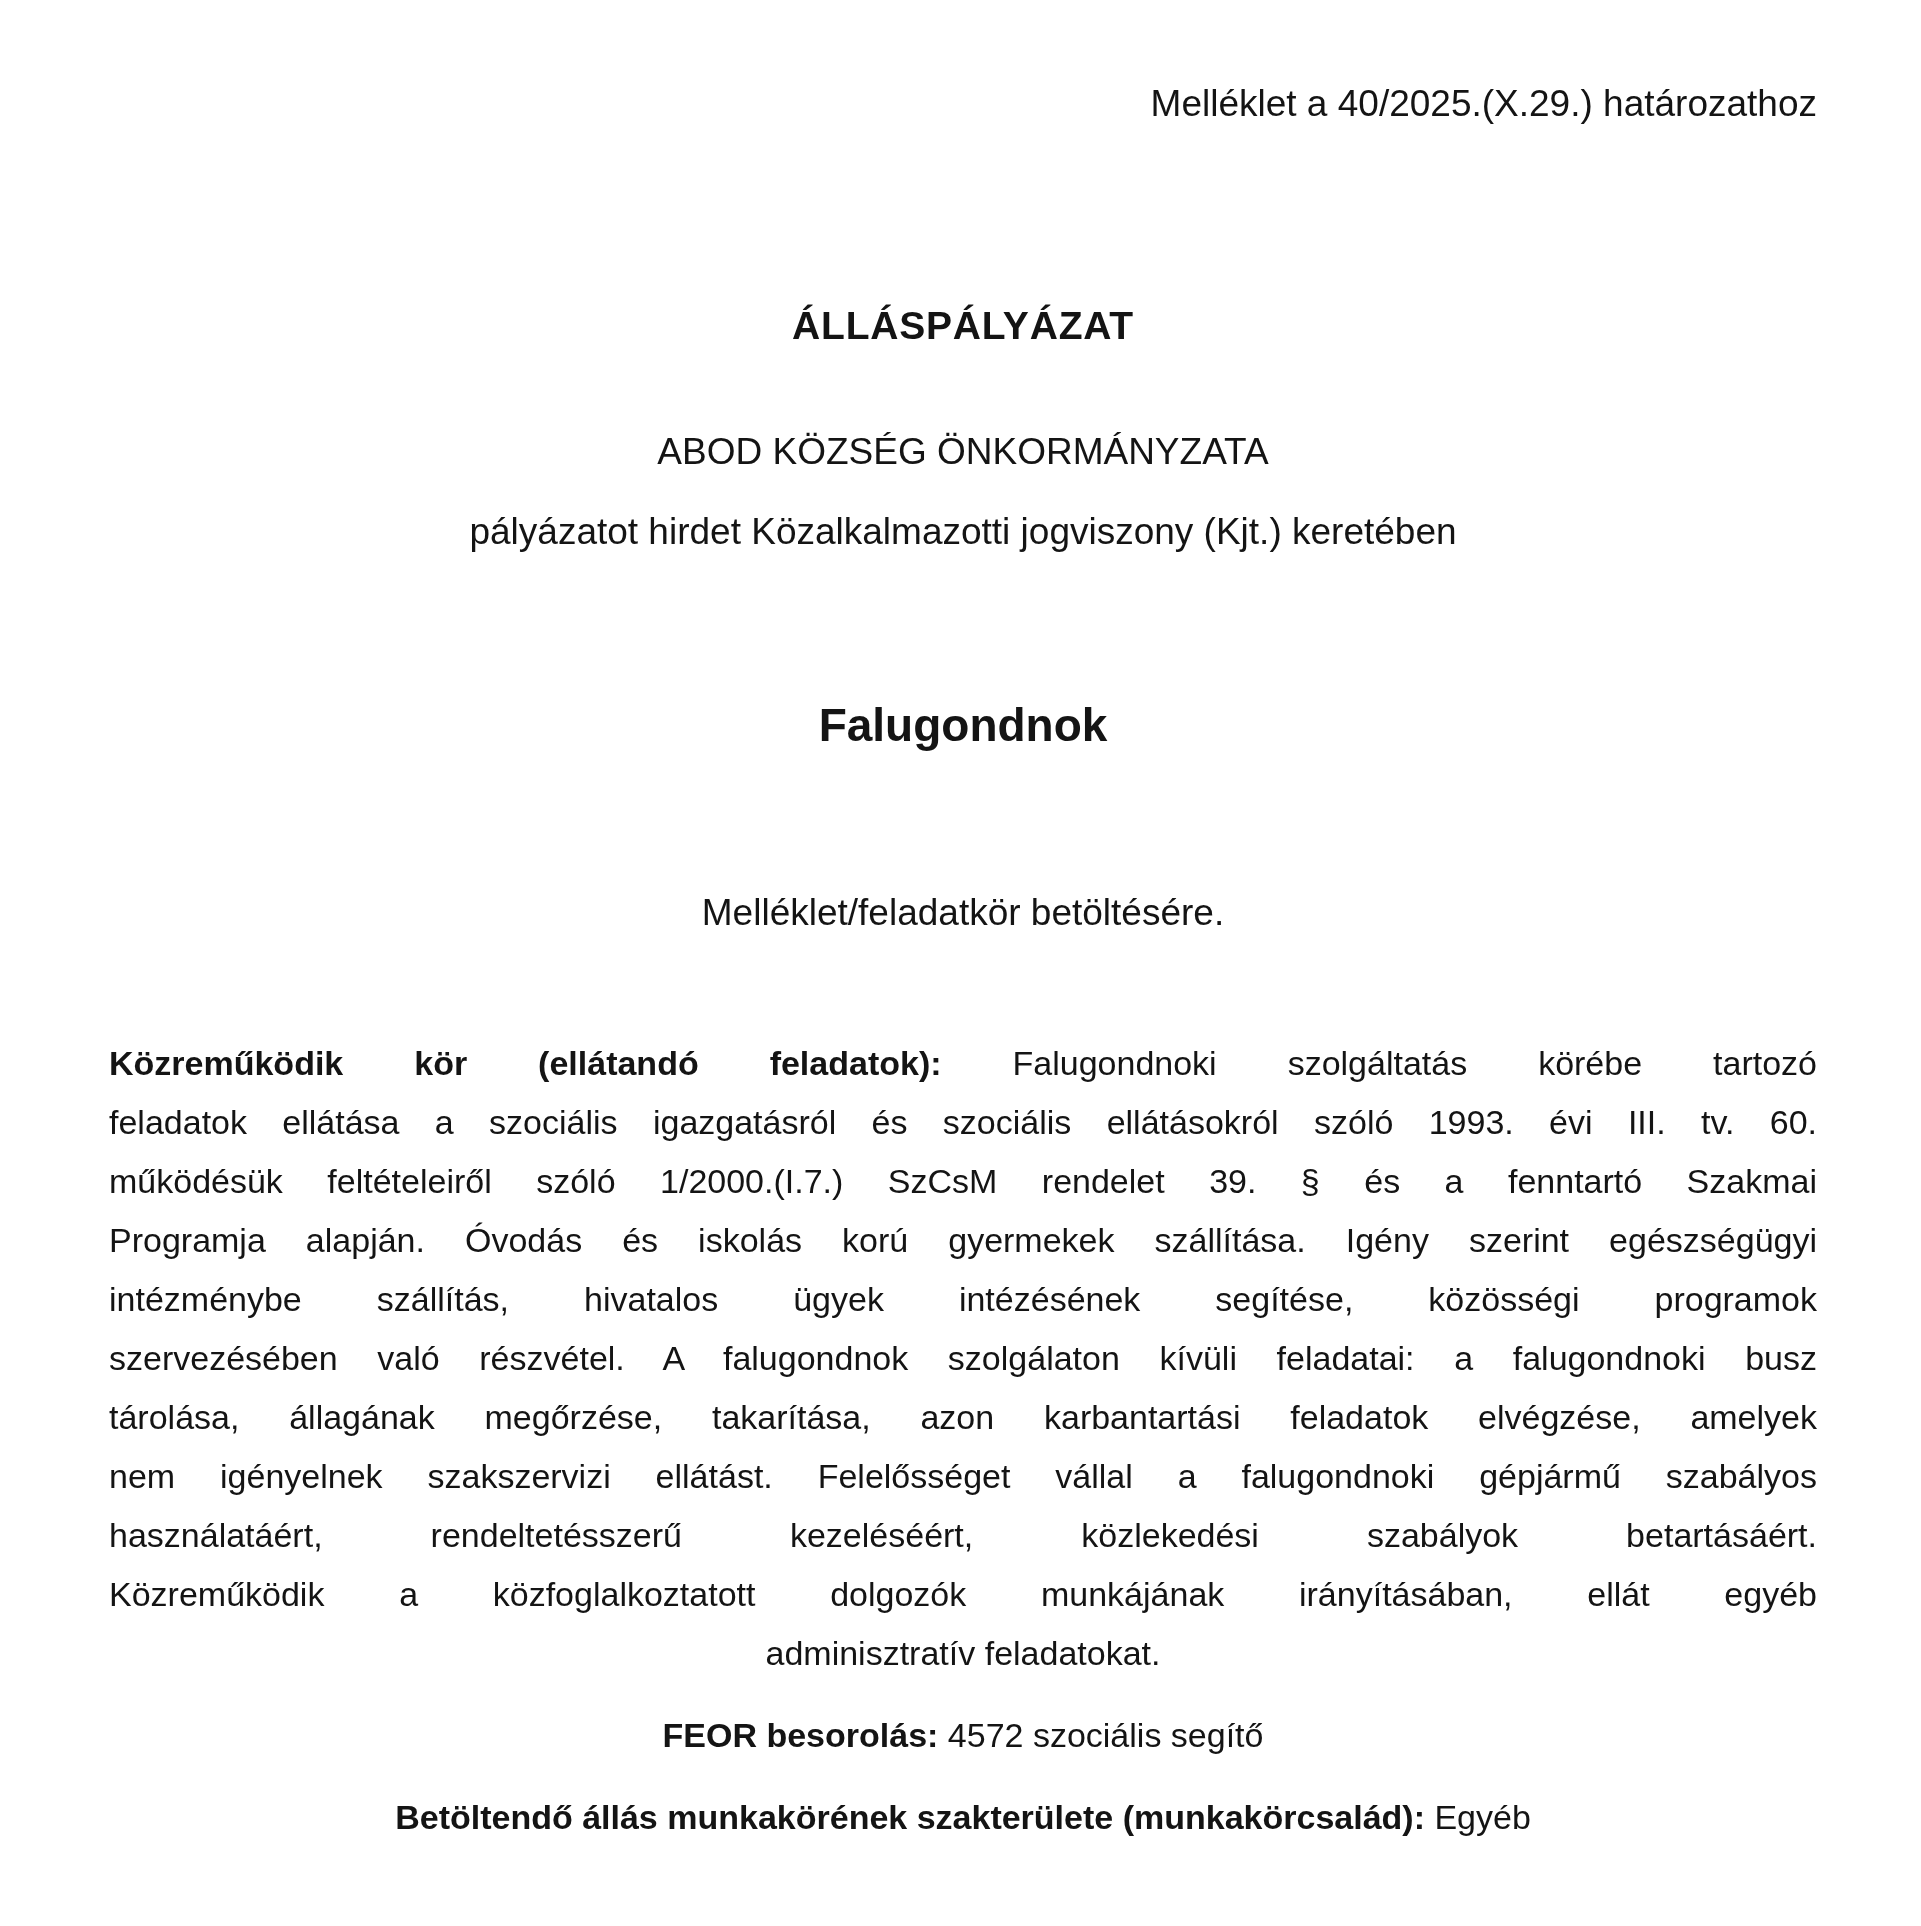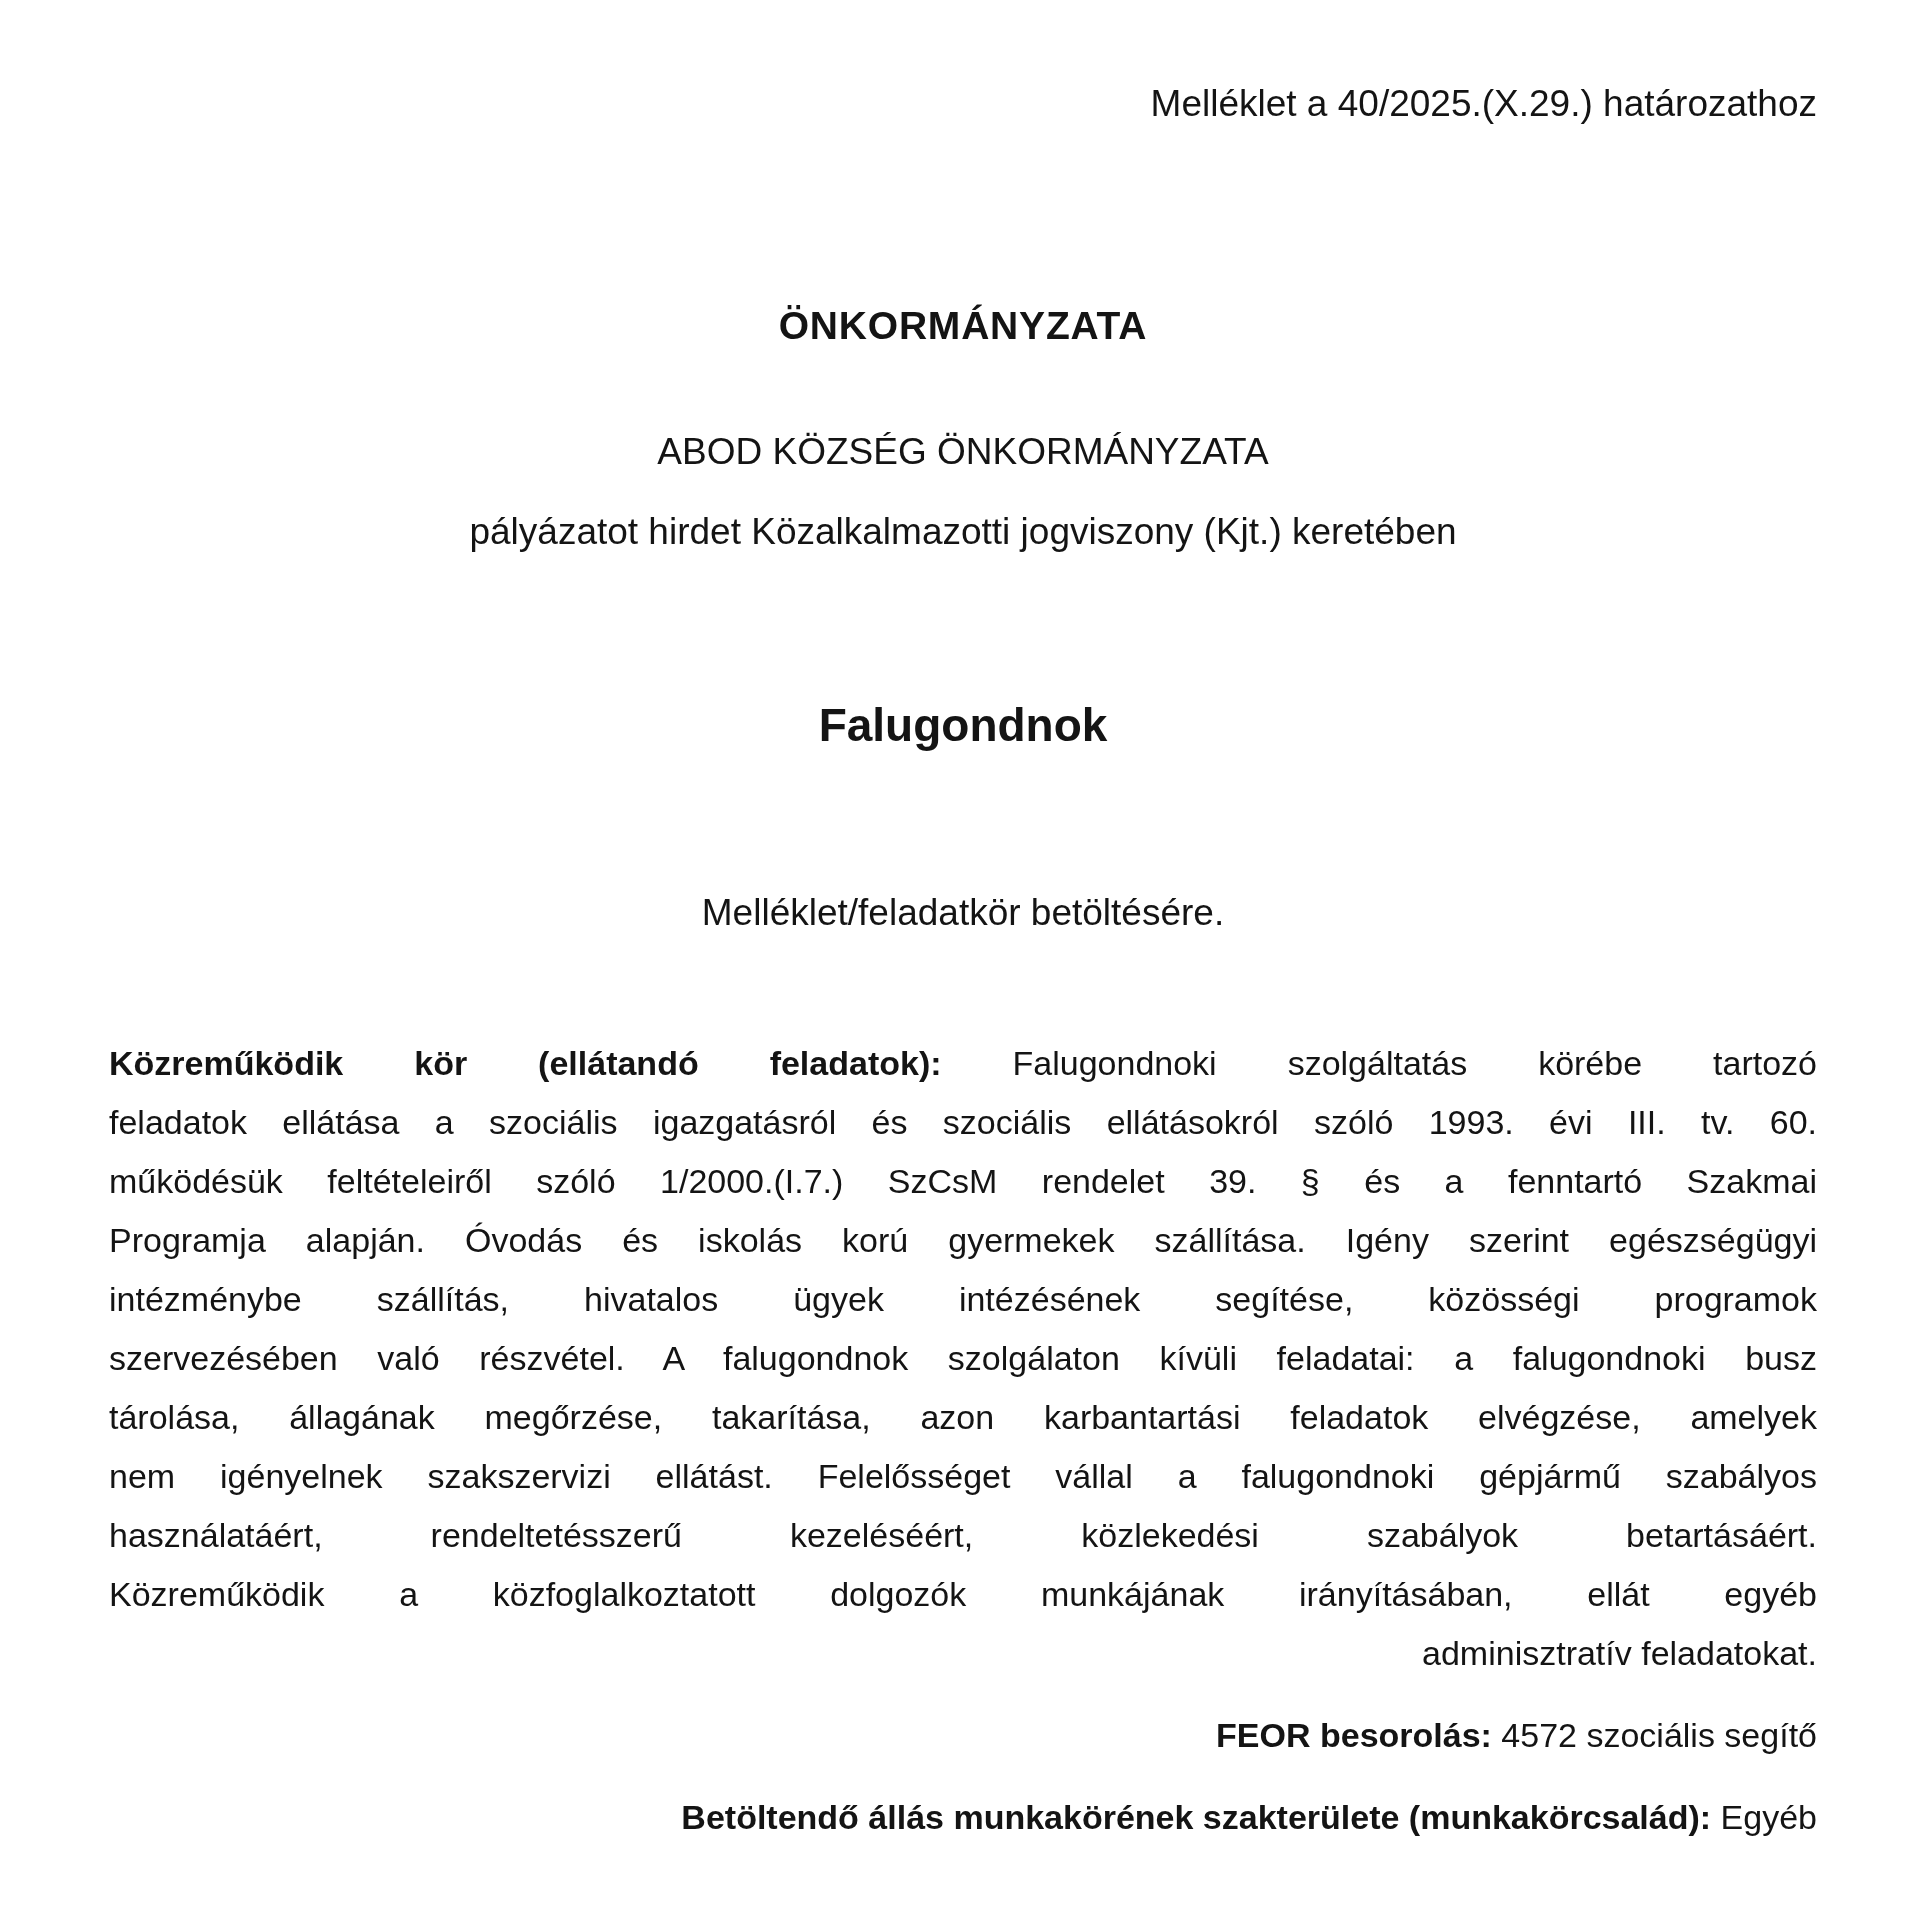--- a/index.html
+++ b/index.html
@@ -54,38 +54,38 @@
     line-height: 62px;
   }
   .position-line {
     margin-top: 127px;
     font-size: 37px;
     line-height: 59px;
   }
   .para { margin-top: 92px; }
   .line {
     line-height: 59px;
-    text-align: right;
+    text-align: center;
   }
   .just {
     text-align: justify;
     text-align-last: justify;
     text-justify: inter-word;
   }
   .block { margin-top: 23px; }
 </style>
 </head>
 <body>
 
 <div class="page">
   <div class="content">
 
     <div class="annex-note">Melléklet a 40/2025.(X.29.) határozathoz</div>
 
-    <div class="doc-title center">ÖNKORMÁNYZATA</div>
+    <div class="doc-title center">ÁLLÁSPÁLYÁZAT</div>
 
     <div class="org-name center">ABOD KÖZSÉG ÖNKORMÁNYZATA</div>
 
     <div class="announce center">pályázatot hirdet Közalkalmazotti jogviszony (Kjt.) keretében</div>
 
     <div class="job-title center">Falugondnok</div>
 
     <div class="position-line center">Melléklet/feladatkör betöltésére.</div>
 
     <div class="para">

